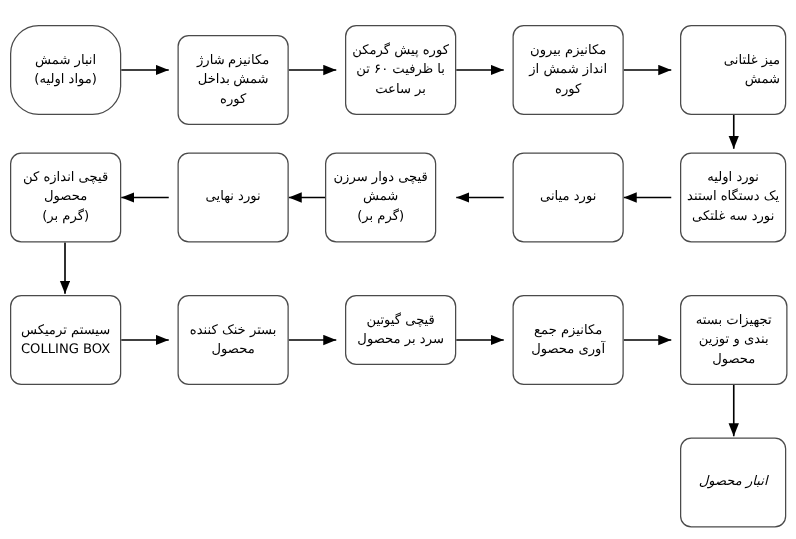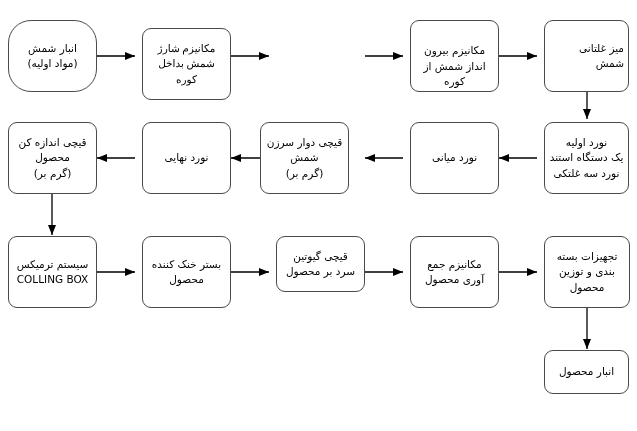--- a/index.html
+++ b/index.html
@@ -96,21 +96,26 @@
   </svg>
 
   <div class="node" style="left:8px;  top:20px; width:89px; height:72px;border-radius:23px;">
     <span class="node-label">انبار شمش
 (مواد اولیه)</span>
   </div>
   <div class="node" style="left:142px; top:28px; width:89px; height:72px;font-family:Liberation Serif, serif;">
     <span class="node-label">مکانیزم شارژ
 شمش بداخل کوره</span>
   </div>
-  <div class="node" style="left:410px; top:20px; width:89px; height:72px;align-items:flex-end;">
+  <div class="node" style="left:276px; top:20px; width:89px; height:72px;">
+    <span class="node-label">کوره پیش گرمکن
+با ظرفیت ۶۰ تن
+بر ساعت</span>
+  </div>
+  <div class="node" style="left:410px; top:20px; width:89px; height:72px;">
     <span class="node-label">مکانیزم بیرون
 انداز شمش از
 کوره</span>
   </div>
   <div class="node" style="left:544px; top:20px; width:85px; height:72px;text-align:right;">
     <span class="node-label">میز غلتانی شمش</span>
   </div>
 
   <div class="node" style="left:8px;  top:122px; width:89px; height:72px;">
     <span class="node-label">قیچی اندازه کن
@@ -149,17 +154,17 @@
   <div class="node" style="left:410px; top:236px; width:89px; height:72px;">
     <span class="node-label">مکانیزم جمع
 آوری محصول</span>
   </div>
   <div class="node" style="left:544px; top:236px; width:86px; height:72px;">
     <span class="node-label">تجهیزات بسته
 بندی و توزین
 محصول</span>
   </div>
 
-  <div class="node" style="left:544px; top:350px; width:85px; height:44px;">
+  <div class="node" style="left:544px; top:350px; width:85px; height:72px;font-style:italic;">
     <span class="node-label">انبار محصول</span>
   </div>
 
 </div>
 
 </body></html>

